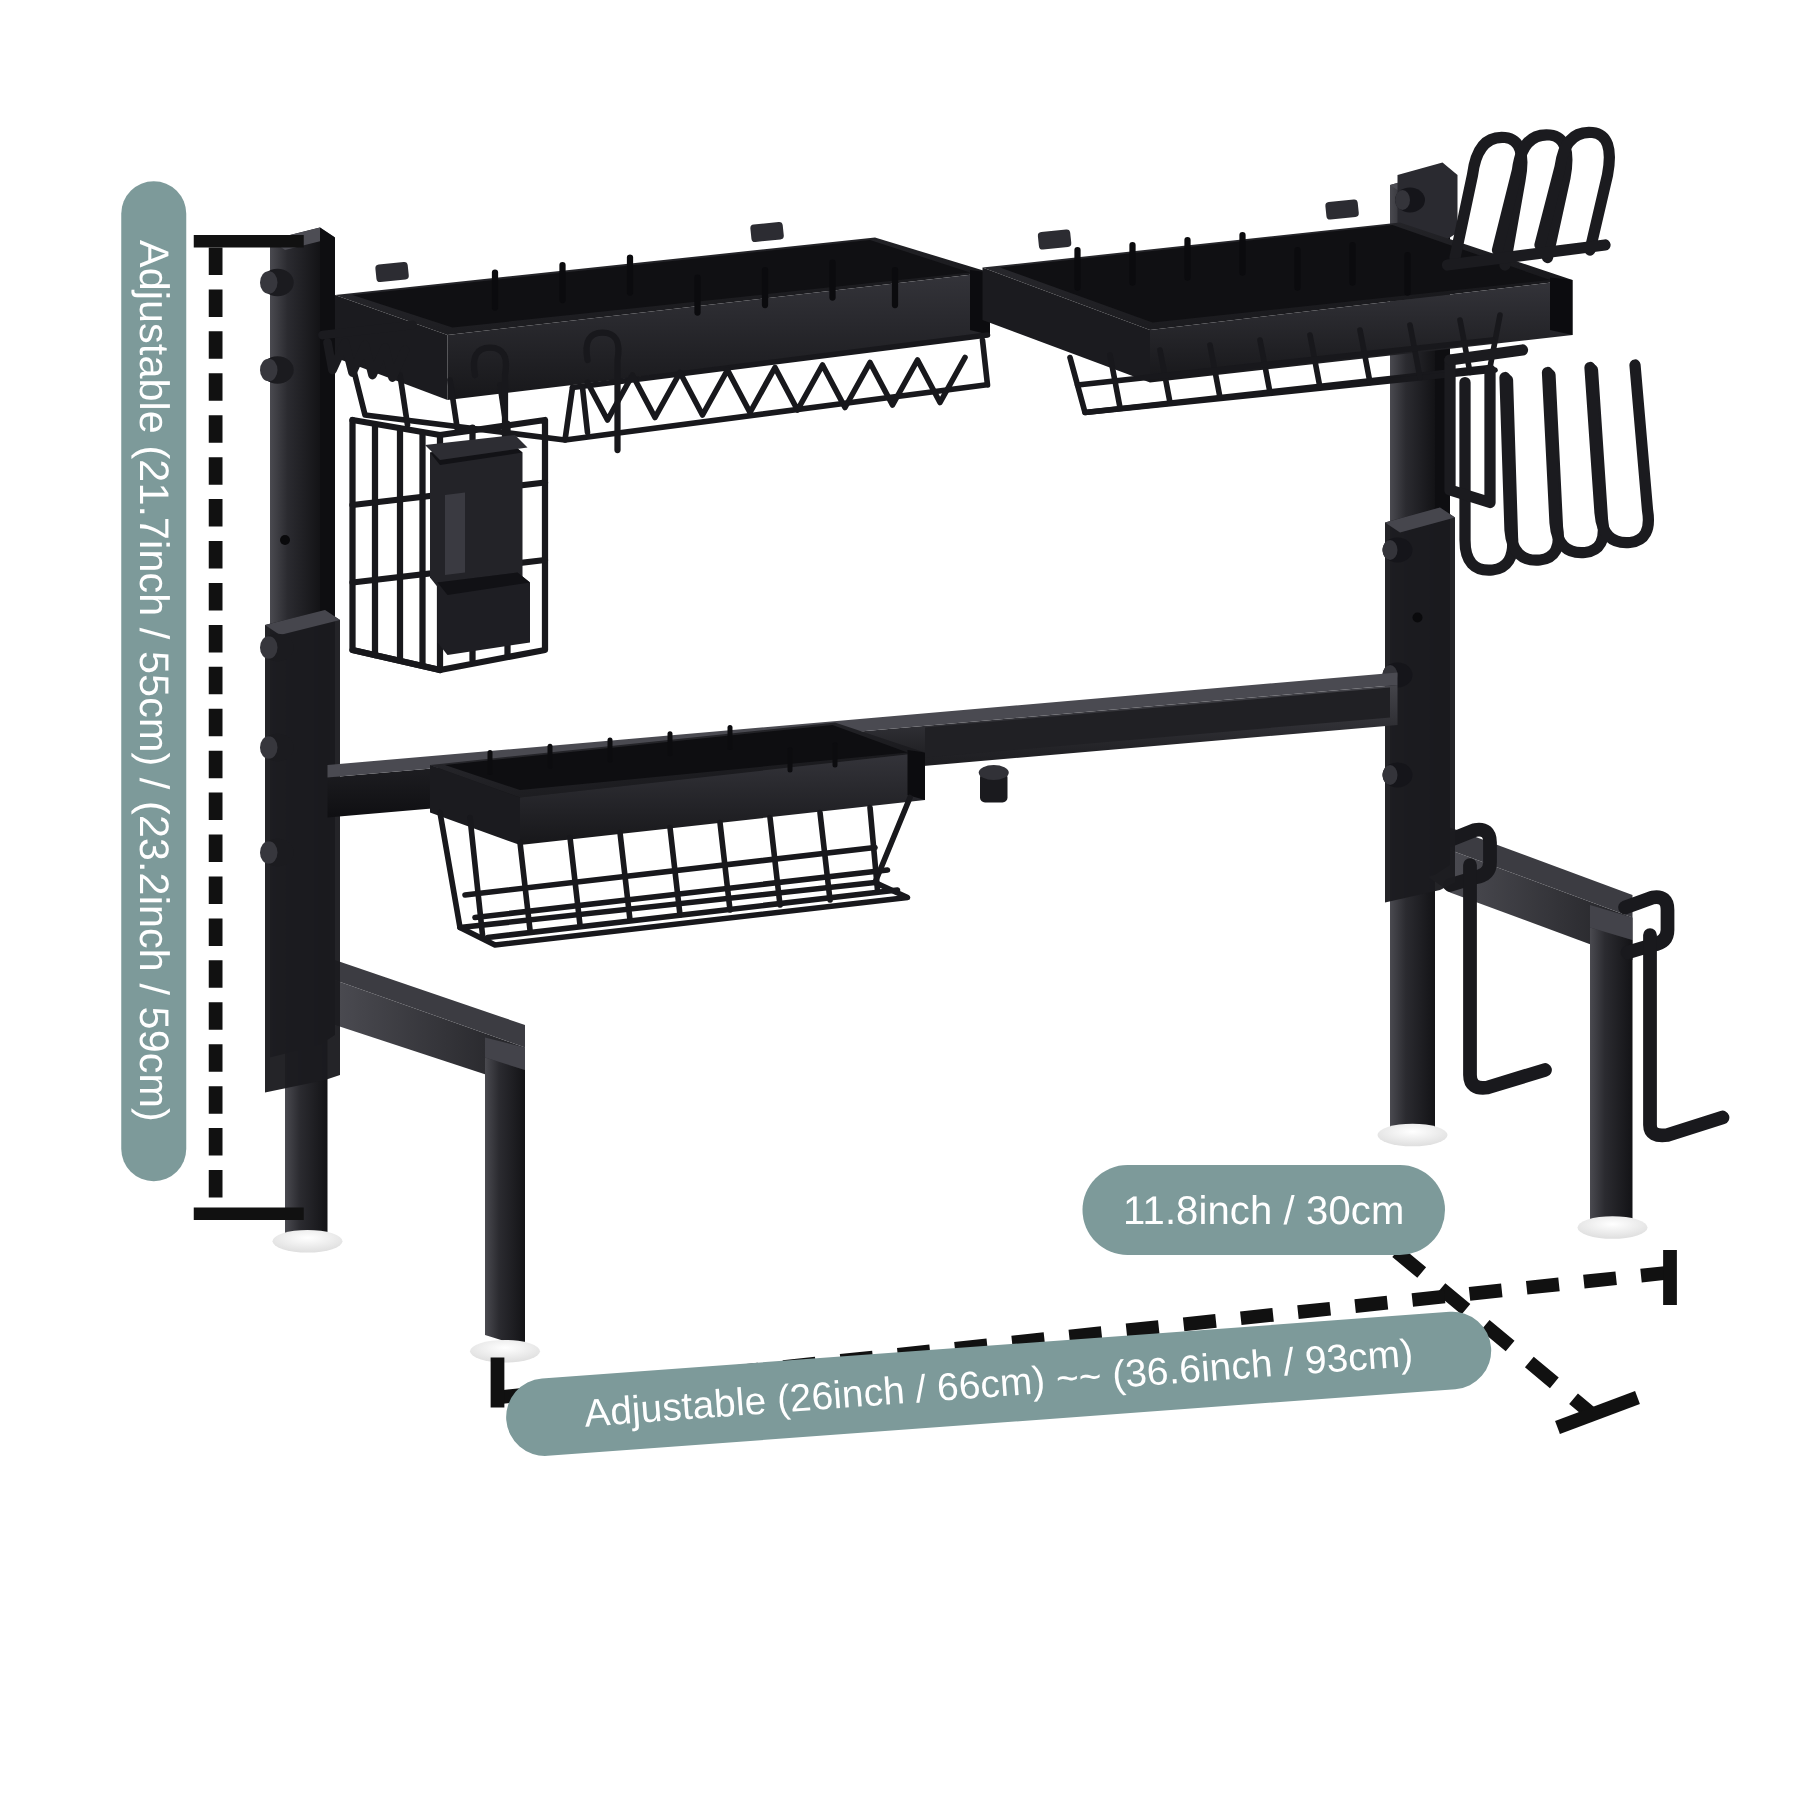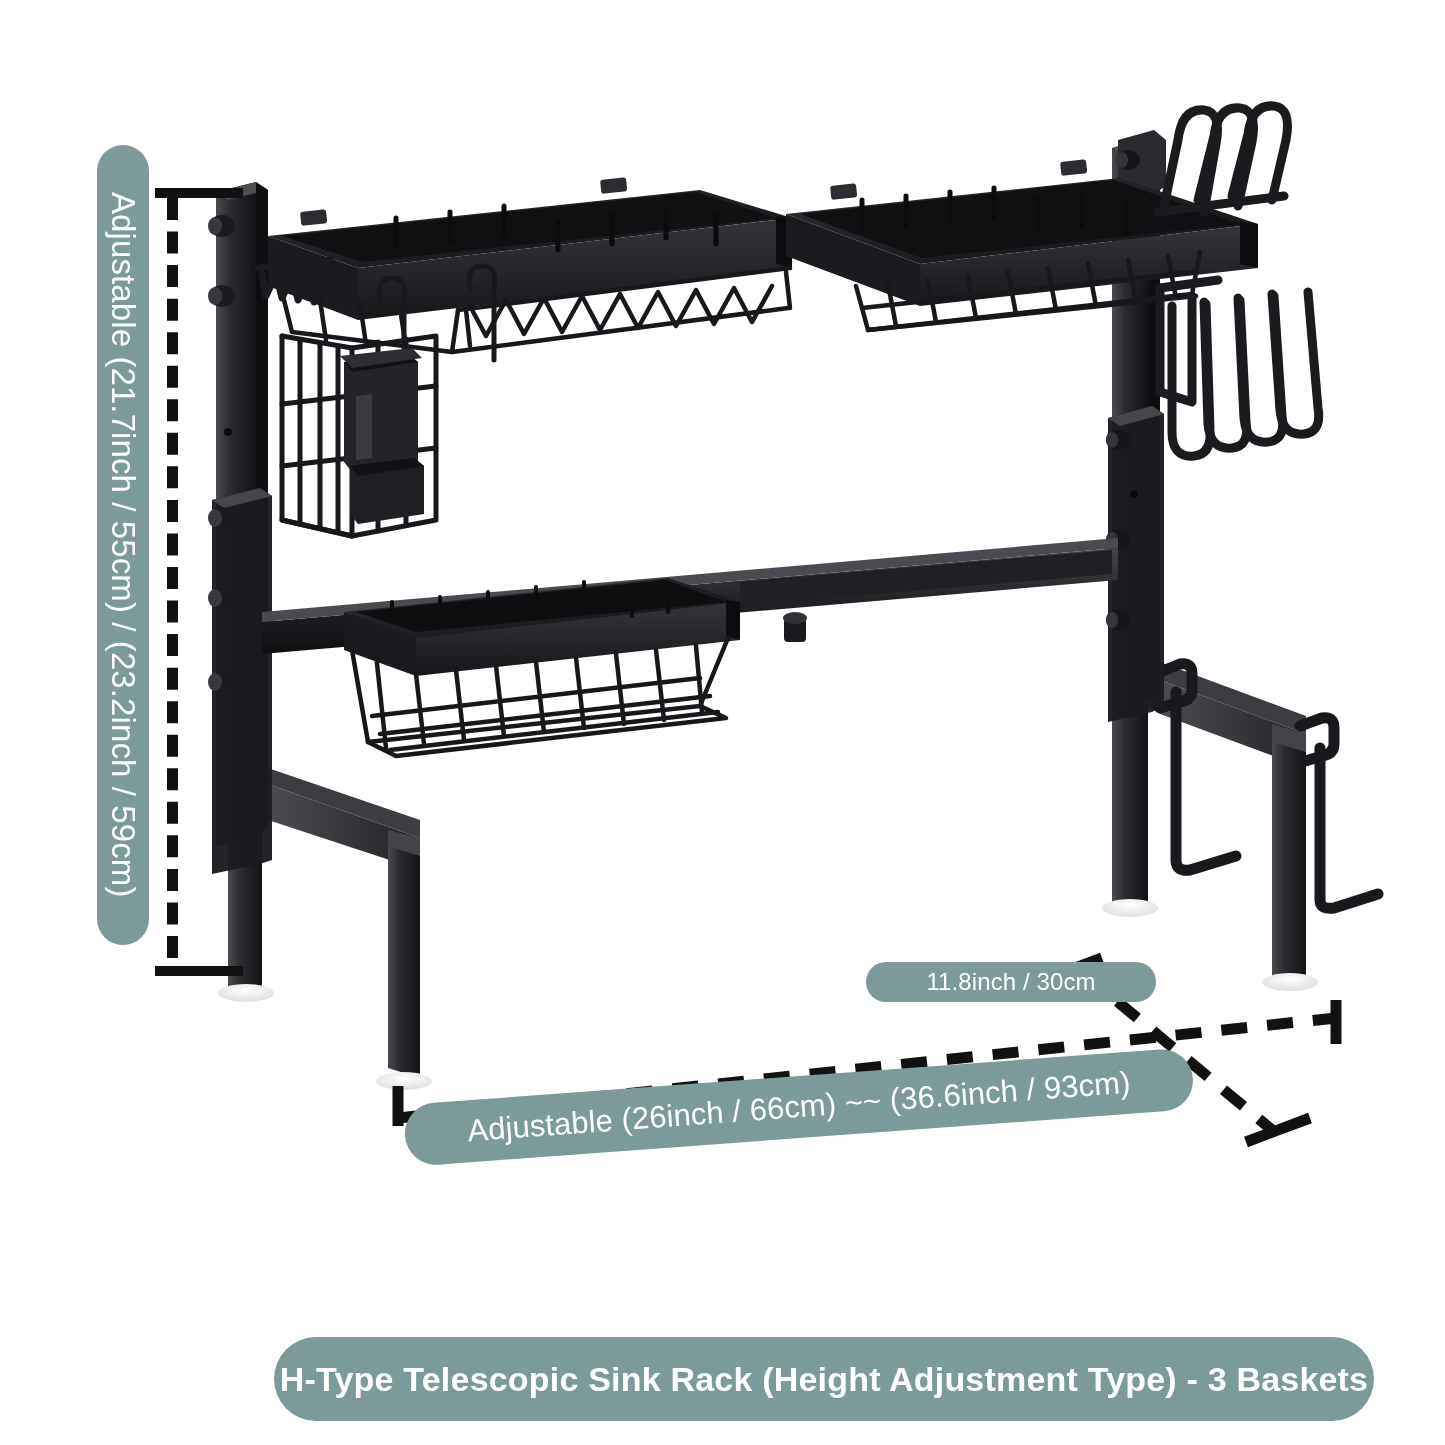--- a/index.html
+++ b/index.html
@@ -22,23 +22,22 @@
     writing-mode:vertical-rl;
     text-orientation:mixed;
   }
 
   #height-pill{
     left:97px;top:145px;width:52px;height:800px;
     font-size:33px;
     padding:14px 0;
   }
   #depth-pill{
-    left:866px;top:932px;width:290px;height:40px;
-    font-size:24px;
-    margin-top:30px;
+    left:866px;top:932px;width:290px;height:72px;
+    font-size:32px;
   }
   #width-pill{
     left:405px;top:1105px;width:790px;height:62px;
     font-size:31px;
     transform:rotate(-4.2deg);
     transform-origin:left center;
   }
   #title-bar{
     left:274px;top:1337px;width:1100px;height:84px;
     font-size:34px;font-weight:bold;
@@ -393,15 +392,14 @@
       </g>
     </svg>
   </div>
 
   <div class="pill vert" id="height-pill">Adjustable (21.7inch / 55cm) / (23.2inch / 59cm)</div>
 
   <div class="pill" id="depth-pill">11.8inch / 30cm</div>
 
   <div class="pill" id="width-pill">Adjustable (26inch / 66cm) ~~ (36.6inch / 93cm)</div>
 
-  <div class="pill" id="title-bar">H-Type Telescopic Sink Rack (Height Adjustment Type) - 3 Baskets</div>
 
 </div>
 
 </body></html>

